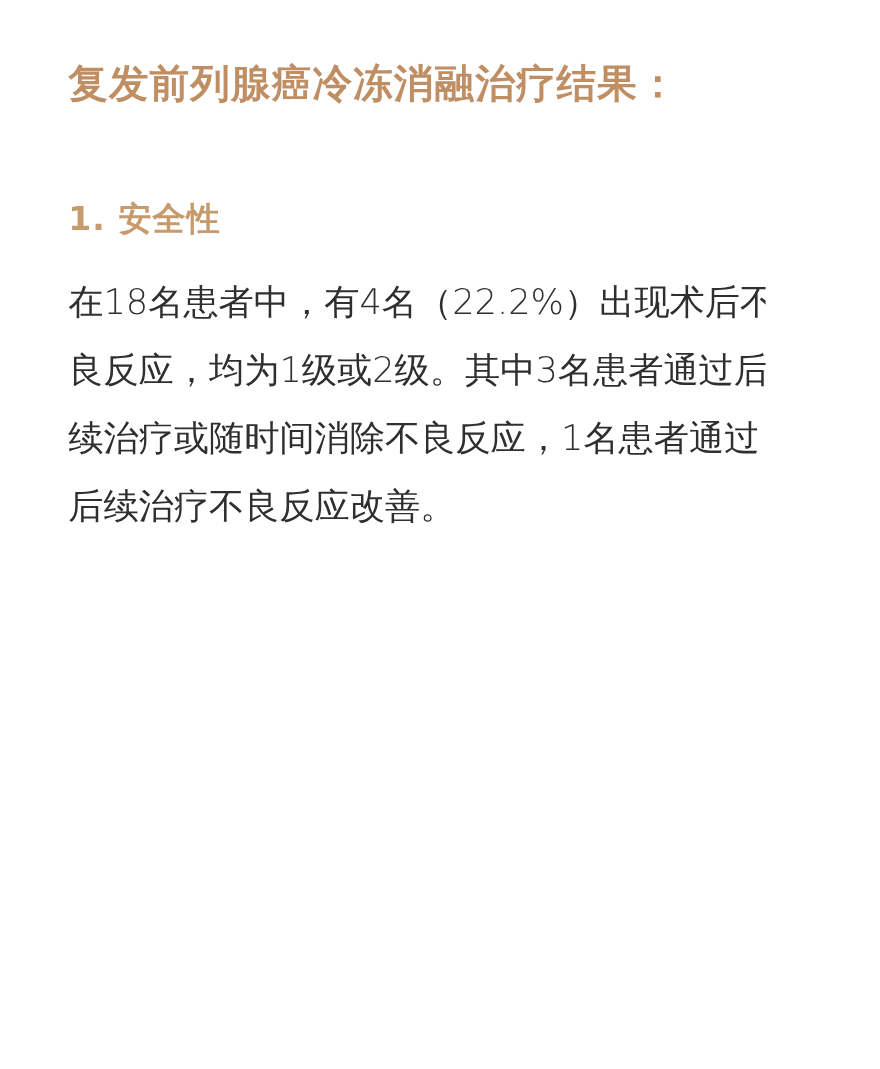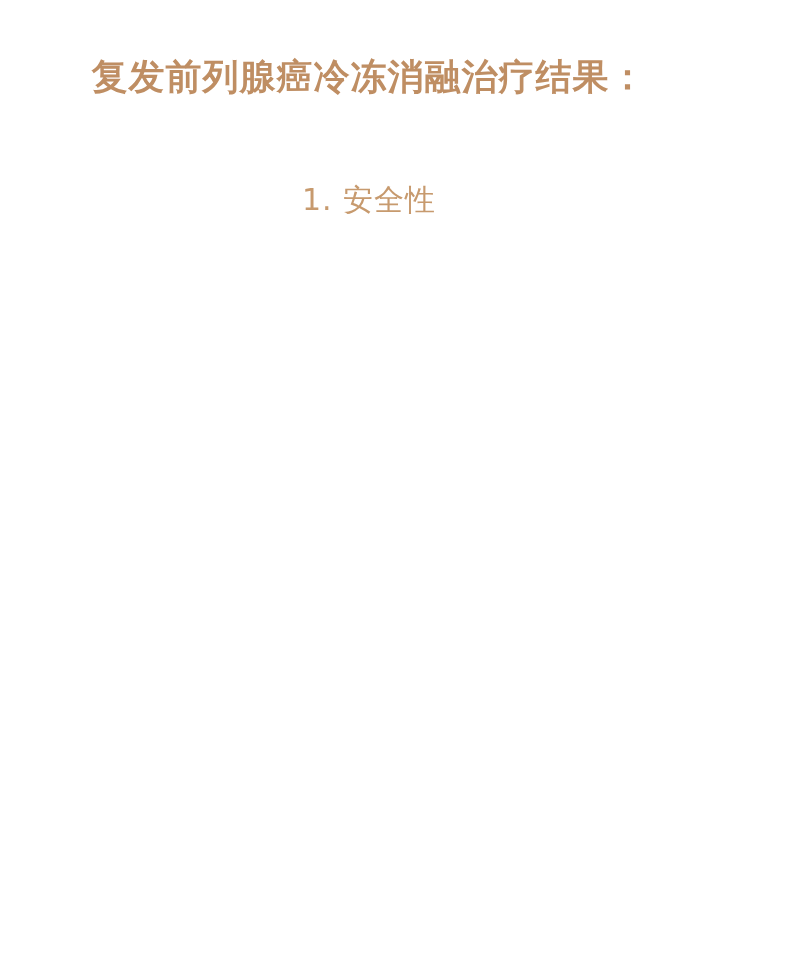--- a/index.html
+++ b/index.html
@@ -3,37 +3,36 @@
 <meta charset="utf-8">
 <style>
   html, body { margin: 0; padding: 0; }
   .page {
     position: relative;
     width: 696px;
     height: 972px;
     background: #ffffff;
     overflow: hidden;
     font-family: "DejaVu Sans", "Liberation Sans", sans-serif;
-    text-align: center;
   }
   .content {
     padding: 0 20px 0 62px;
   }
   .title {
     margin: 55px 0 85px 0;
     font-family: "DejaVu Serif", "Liberation Serif", serif;
     font-weight: 700;
     font-size: 36px;
     line-height: 42px;
     color: #bf8e63;
     letter-spacing: 1px;
     white-space: pre;
   }
   .section-heading {
-    font-weight: 400;
+    font-weight: 700;
     font-size: 30px;
     line-height: 36px;
     color: #c79a6e;
     letter-spacing: 1px;
     white-space: pre;
   }
   .section-body {
     margin-top: 16px;
     font-weight: 300;
     font-size: 32px;
@@ -51,17 +50,21 @@
 </head>
 <body>
 
 <div class="page">
   <div class="content">
 
     <h1 class="title">复发前列腺癌冷冻消融治疗结果：</h1>
 
     <div class="section">
       <h2 class="section-heading">1. 安全性</h2>
+      <div class="section-body">在18名患者中，有4名（22.2%）出现术后不
+良反应，均为1级或2级。其中3名患者通过后
+续治疗或随时间消除不良反应，1名患者通过
+后续治疗不良反应改善。</div>
     </div>
 
 
   </div>
 </div>
 
 </body></html>

